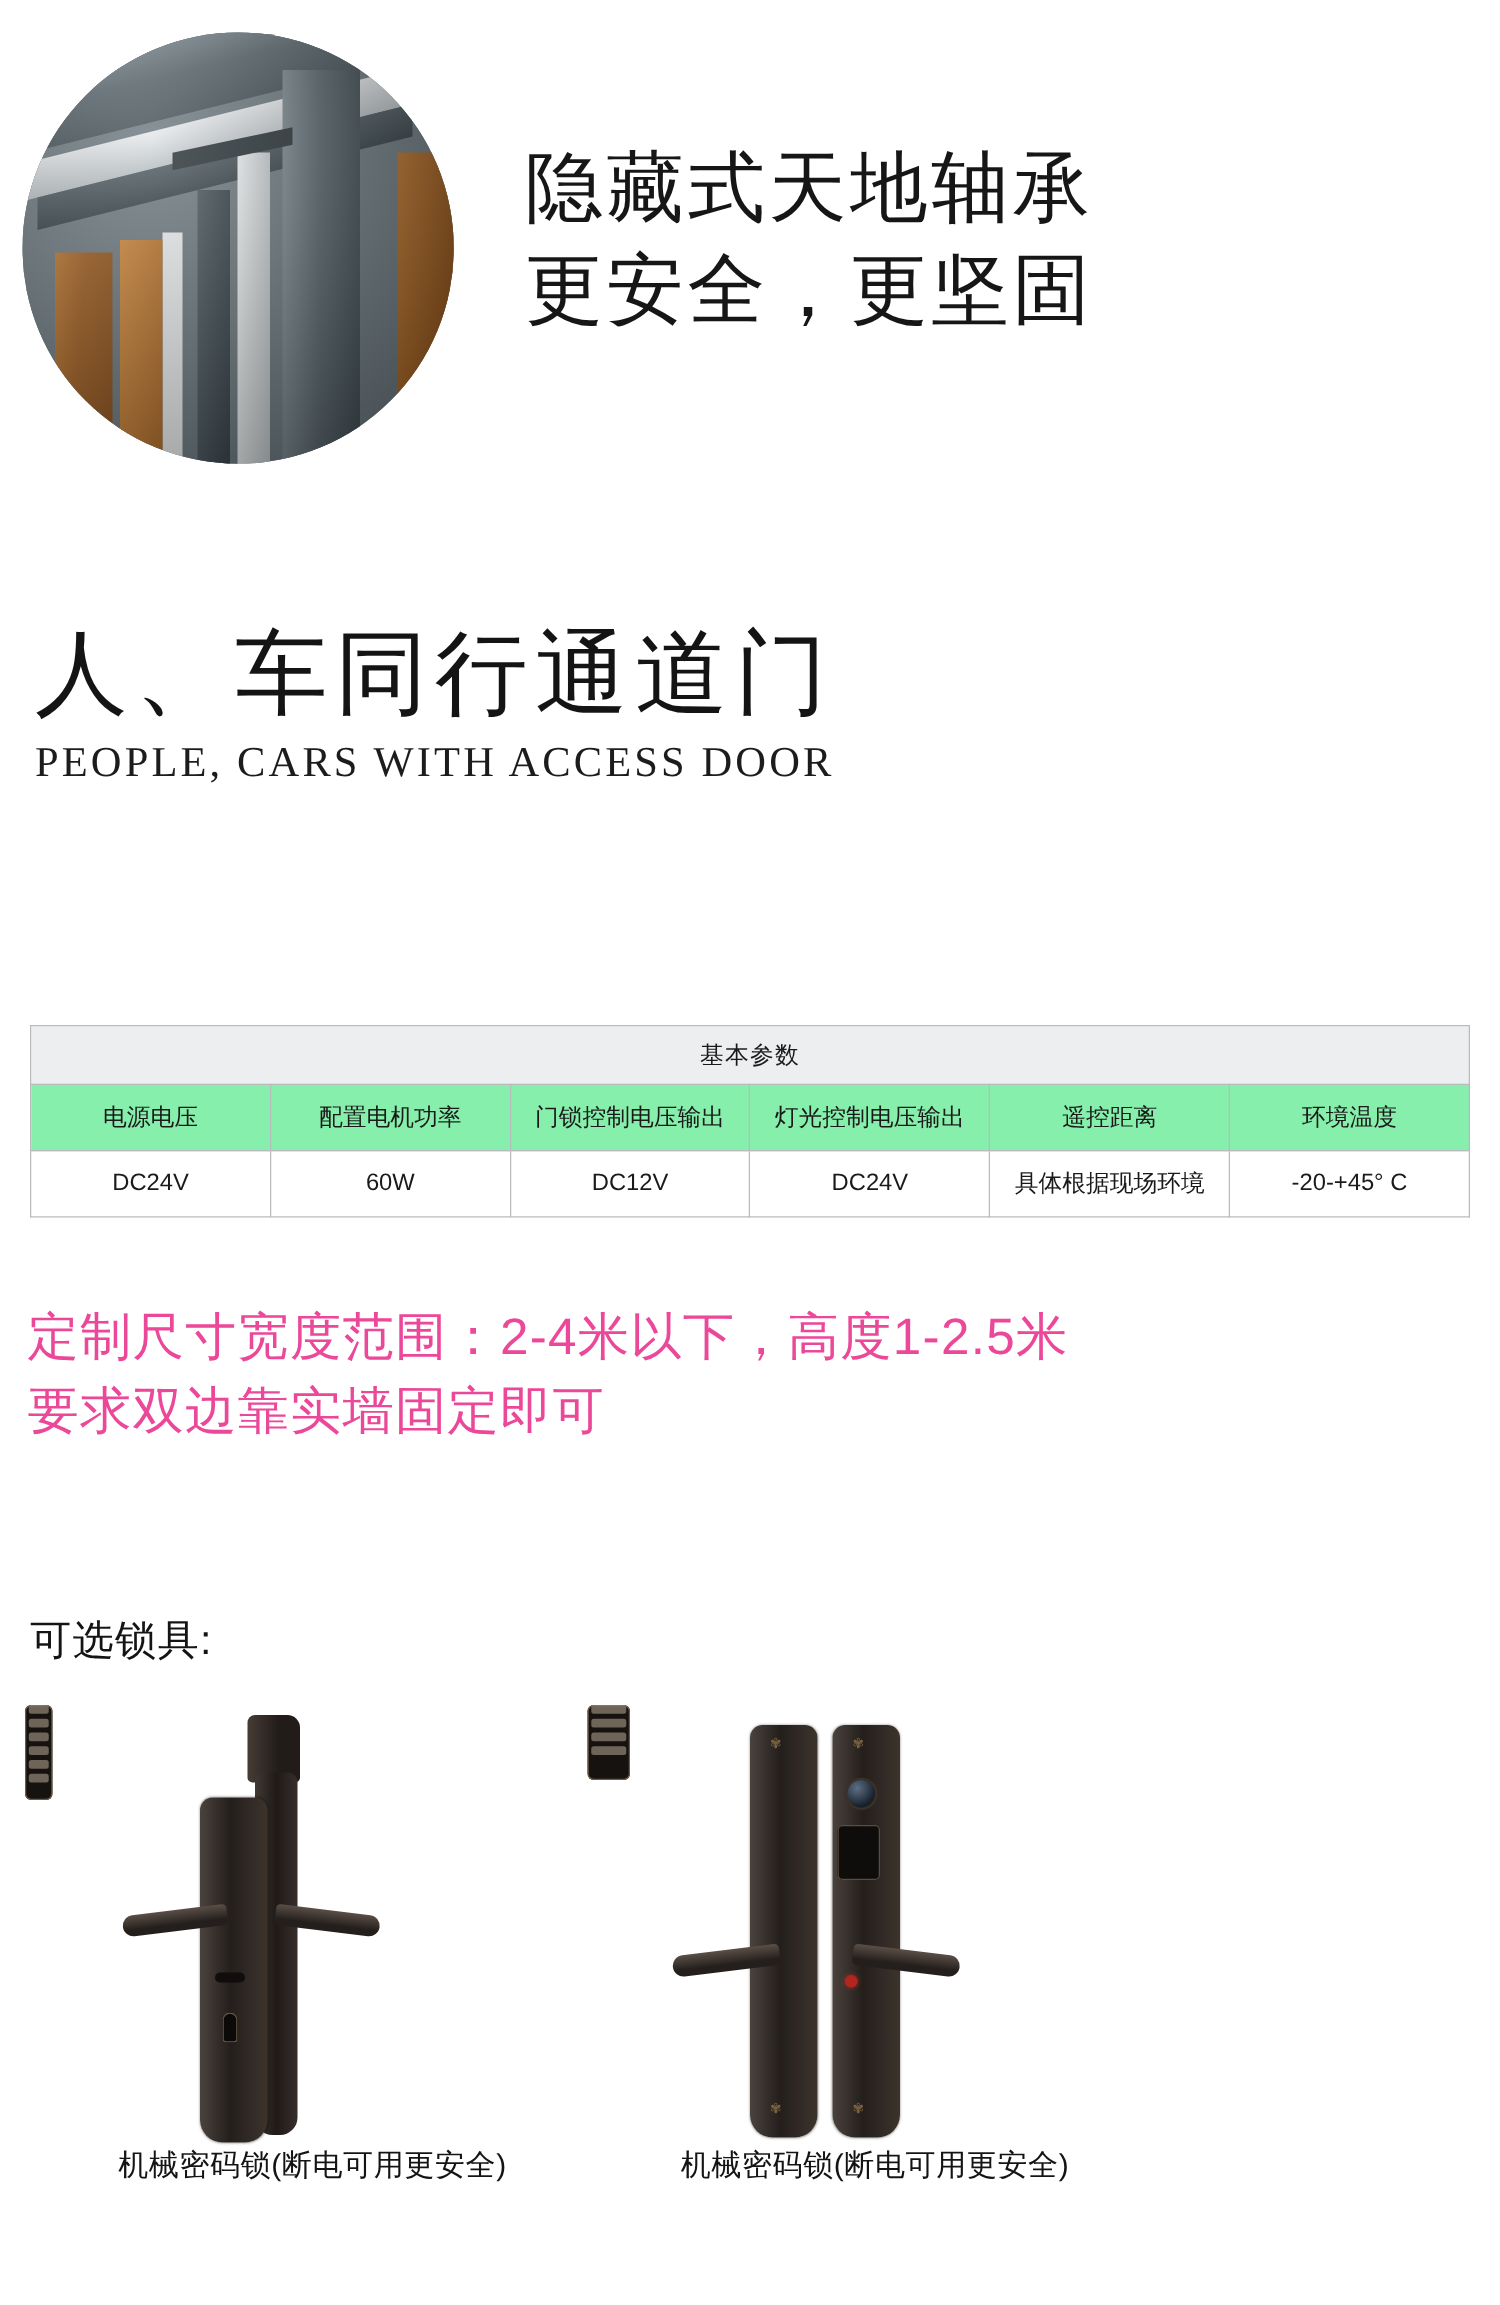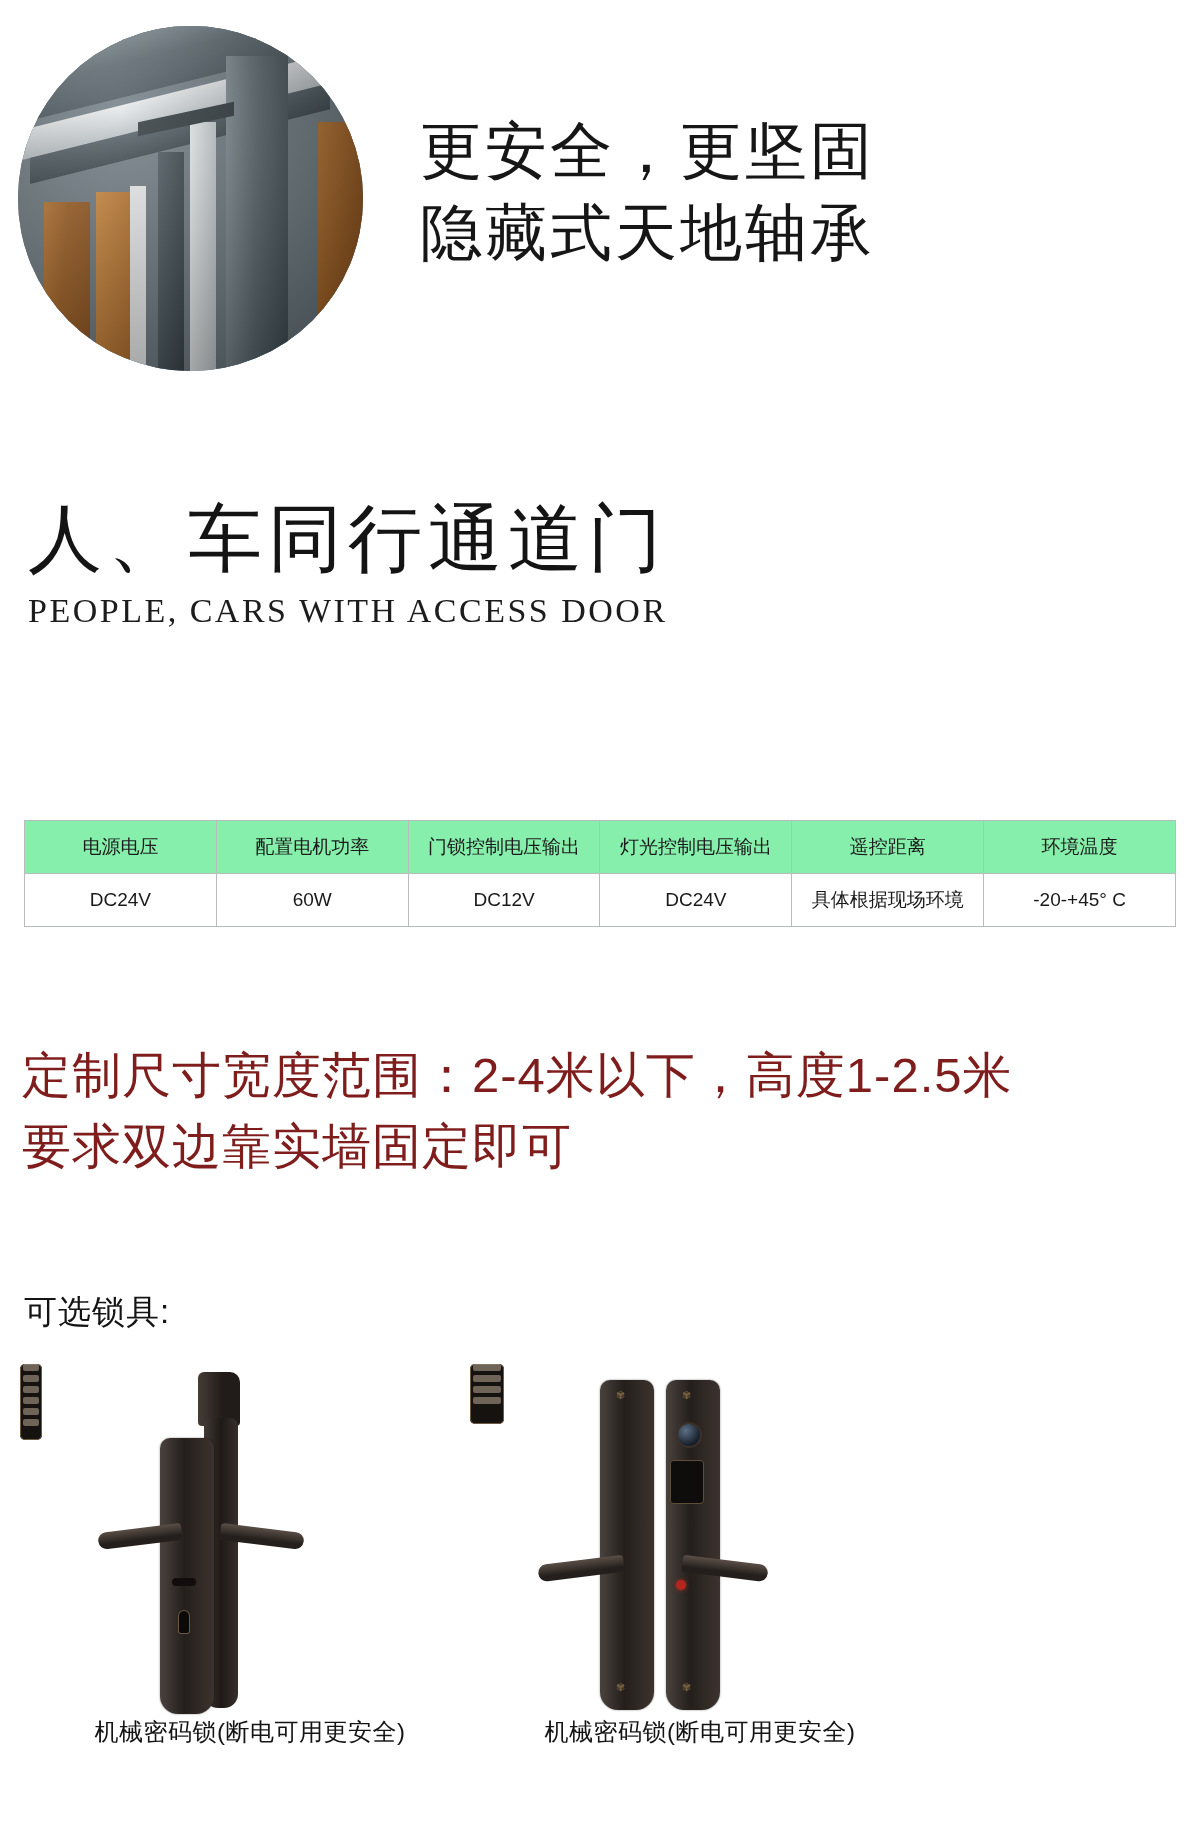--- a/index.html
+++ b/index.html
@@ -178,24 +178,24 @@
   }
 
   
   .size-note {
     position: absolute;
     left: 22px;
     top: 1040px;
     width: 1160px;
   }
   .size-note div {
-    font-size: 49px;
+    font-size: 41px;
     line-height: 1.45;
     letter-spacing: 1px;
-    color: #7f1d1d;
+    color: #ec4899;
     white-space: nowrap;
   }
 
   
   .locks-label {
     position: absolute;
     left: 24px;
     top: 1290px;
     font-size: 33px;
     letter-spacing: 1px;
@@ -326,32 +326,35 @@
         <div class="fa-bar fa-mid-v"></div>
         <div class="fa-bar fa-inner-v"></div>
         <div class="fa-bar fa-white-a"></div>
         <div class="fa-bar fa-wood-b"></div>
         <div class="fa-bar fa-wood-a"></div>
         <div class="fa-bar fa-hinge"></div>
         <div class="fa-shadow"></div>
       </div>
     </div>
     <div class="hero-text">
+      <div class="hero-line">隐藏式天地轴承</div>
       <div class="hero-line">更安全，更坚固</div>
-      <div class="hero-line">隐藏式天地轴承</div>
     </div>
   </div>
 
   <div class="title-block">
     <div class="title-cn">人、车同行通道门</div>
     <div class="title-en">PEOPLE, CARS WITH ACCESS DOOR</div>
   </div>
 
   <table class="spec-table">
     <tbody>
+        <tr class="caption-row">
+      <th colspan="6">基本参数</th>
+    </tr>
     <tr class="head-row">
       <td>电源电压</td>
       <td>配置电机功率</td>
       <td>门锁控制电压输出</td>
       <td>灯光控制电压输出</td>
       <td>遥控距离</td>
       <td>环境温度</td>
     </tr>
     <tr class="val-row">
       <td>DC24V</td>

